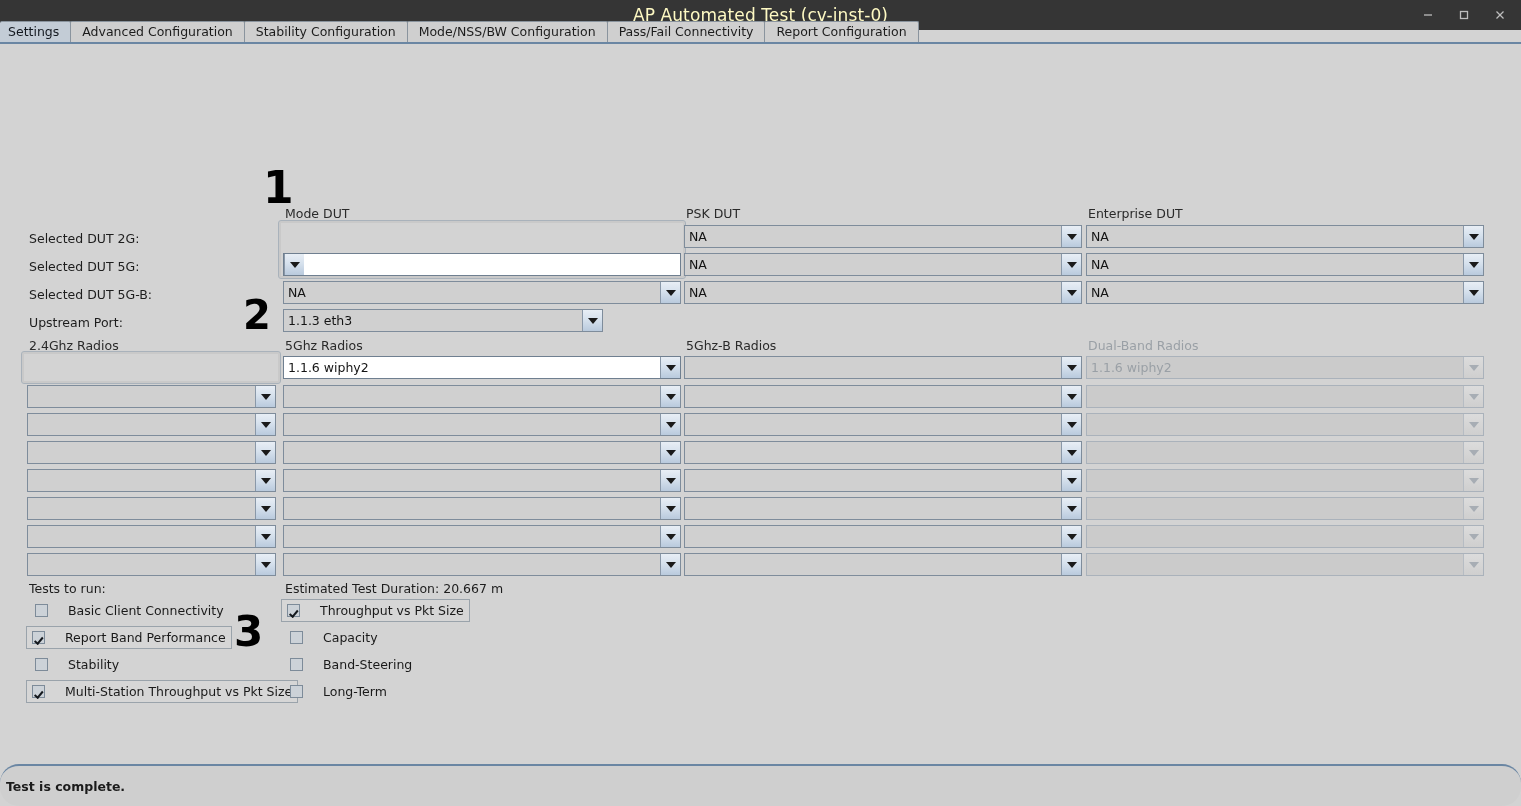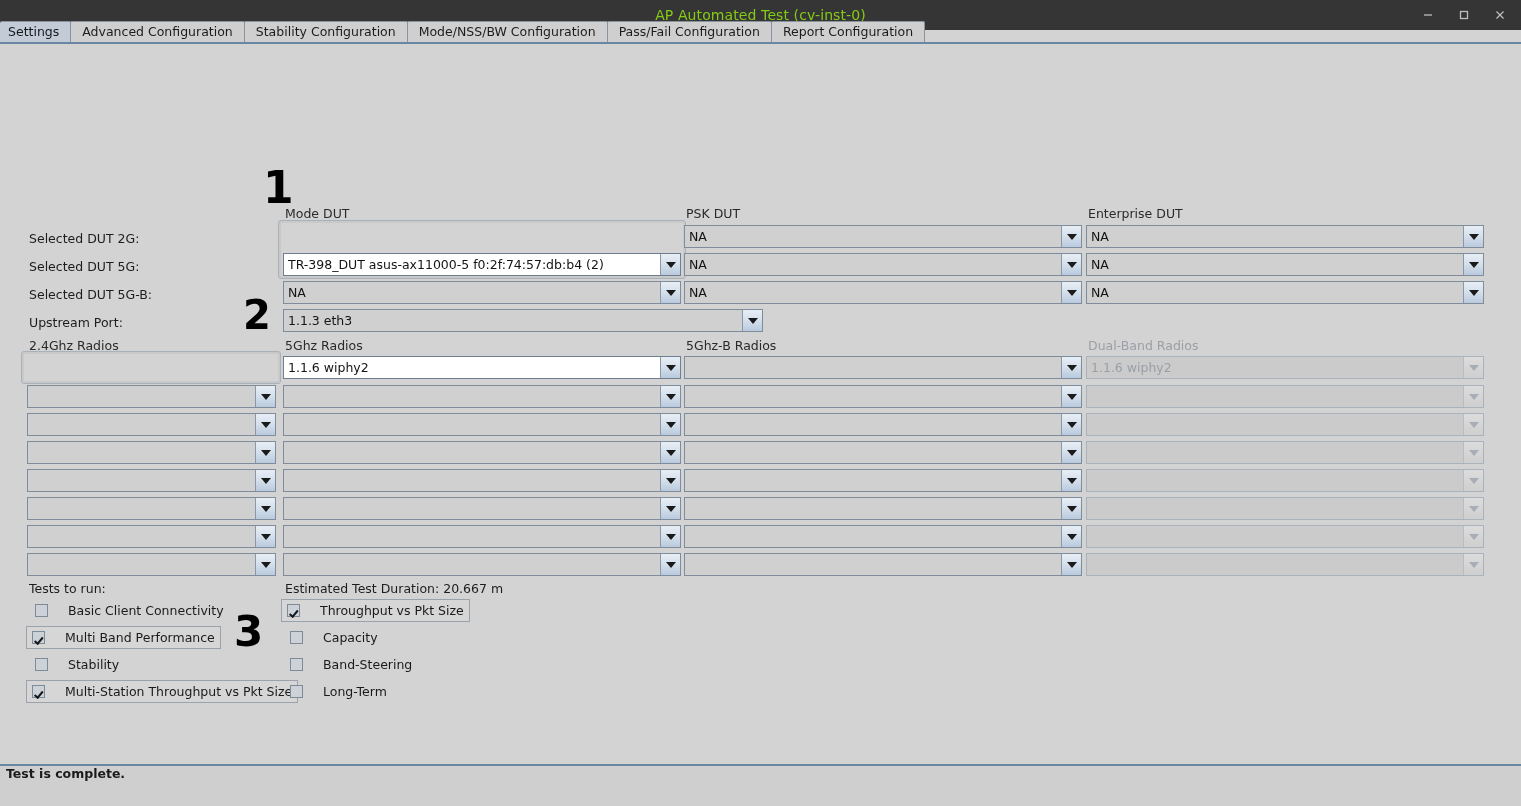--- a/index.html
+++ b/index.html
@@ -10,21 +10,21 @@
     font-family: "DejaVu Sans", "Liberation Sans", sans-serif;
   }
   body { background: #d3d3d3; position: relative; }
 
   
   .titlebar {
     height: 30px; background: #353535; position: relative;
     display: flex; align-items: center; justify-content: center;
   }
   .titlebar-text {
-    color: #84cc16; font-size: 14px; letter-spacing: .1px;
+    color: #fef9c3; font-size: 17px; letter-spacing: .1px;
   }
   .wincontrols {
     position: absolute; right: 6px; top: 0; height: 30px;
     display: flex; align-items: center; gap: 6px;
   }
   .wc {
     width: 30px; height: 22px; display: flex; align-items: center;
     justify-content: center; color: #bdbdbd; font-size: 13px;
     border-radius: 3px;
   }
@@ -134,21 +134,21 @@
   .marker {
     position: absolute; font-weight: bold; color: #000;
     font-family: "DejaVu Sans", "Liberation Sans", sans-serif;
     line-height: 1;
   }
 
   
   .bottombar {
     position: absolute; left: 0; right: 0; bottom: 0; height: 42px;
     background: #cfcfcf; border-top: 2px solid #6a86a3;
-    display: flex; align-items: flex-start;
+    display: flex; align-items: center; border-radius: 19px;
   }
   .status { font-size: 12.5px; font-weight: bold; color: #1b1b1b; margin-left: 6px; }
 </style>
 </head>
 <body>
 
 <div class="titlebar">
   <div class="titlebar-text">AP Automated Test  (cv-inst-0)</div>
   <div class="wincontrols">
     <div class="wc">
@@ -168,50 +168,49 @@
         </svg>
     </div>
   </div>
 </div>
 
 <div class="tabbar">
   <div class="tab first active"><span>Settings</span></div>
   <div class="tab"><span>Advanced Configuration</span></div>
   <div class="tab"><span>Stability Configuration</span></div>
   <div class="tab"><span>Mode/NSS/BW Configuration</span></div>
-  <div class="tab"><span>Pass/Fail Configuration</span></div>
+  <div class="tab"><span>Pass/Fail Connectivity</span></div>
   <div class="tab"><span>Report Configuration</span></div>
 </div>
 
 <div class="main">
 
   <div class="grouphdr" style="position:absolute; left:285px; top:162px;">Mode DUT</div>
   <div class="grouphdr" style="position:absolute; left:686px; top:162px;">PSK DUT</div>
   <div class="grouphdr" style="position:absolute; left:1088px; top:162px;">Enterprise DUT</div>
 
   <div class="lbl" style="position:absolute; left:29px; top:187px;">Selected DUT 2G:</div>
   <div class="lbl" style="position:absolute; left:29px; top:215px;">Selected DUT 5G:</div>
   <div class="lbl" style="position:absolute; left:29px; top:243px;">Selected DUT 5G-B:</div>
   <div class="lbl" style="position:absolute; left:29px; top:271px;">Upstream Port:</div>
 
   <div class="focusring" style="left:279px; top:177px; width:406px; height:57px;"></div>
 
   <div class="combo editable" style="left:283px; top:209px; width:398px;">
-    <div class="txt">TR-398_DUT asus-ax11000-5 f0:2f:74:57:db:b4 (2)</div>
     <div class="arrow">
         <i></i>
       </div>
   </div>
   <div class="combo" style="left:283px; top:237px; width:398px;">
     <div class="txt">NA</div>
     <div class="arrow">
         <i></i>
       </div>
   </div>
-  <div class="combo" style="left:283px; top:265px; width:480px;">
+  <div class="combo" style="left:283px; top:265px; width:320px;">
     <div class="txt">1.1.3 eth3</div>
     <div class="arrow">
         <i></i>
       </div>
   </div>
 
   <div class="combo" style="left:684px; top:181px; width:398px;">
     <div class="txt">NA</div>
     <div class="arrow">
         <i></i>
@@ -448,21 +447,21 @@
 
   <div class="lbl" style="position:absolute; left:29px; top:537px;">Tests to run:</div>
   <div class="lbl" style="position:absolute; left:285px; top:537px;">Estimated Test Duration: 20.667 m</div>
 
   <div class="cbrow" style="left:30px; top:556px;">
     <span class="cbox"></span>
     <span class="cblabel">Basic Client Connectivity</span>
   </div>
   <div class="cbrow boxed" style="left:26px; top:582px;">
     <span class="cbox checked"></span>
-    <span class="cblabel">Multi Band Performance</span>
+    <span class="cblabel">Report Band Performance</span>
   </div>
   <div class="cbrow" style="left:30px; top:610px;">
     <span class="cbox"></span>
     <span class="cblabel">Stability</span>
   </div>
   <div class="cbrow boxed" style="left:26px; top:636px;">
     <span class="cbox checked"></span>
     <span class="cblabel">Multi-Station Throughput vs Pkt Size</span>
   </div>
 

